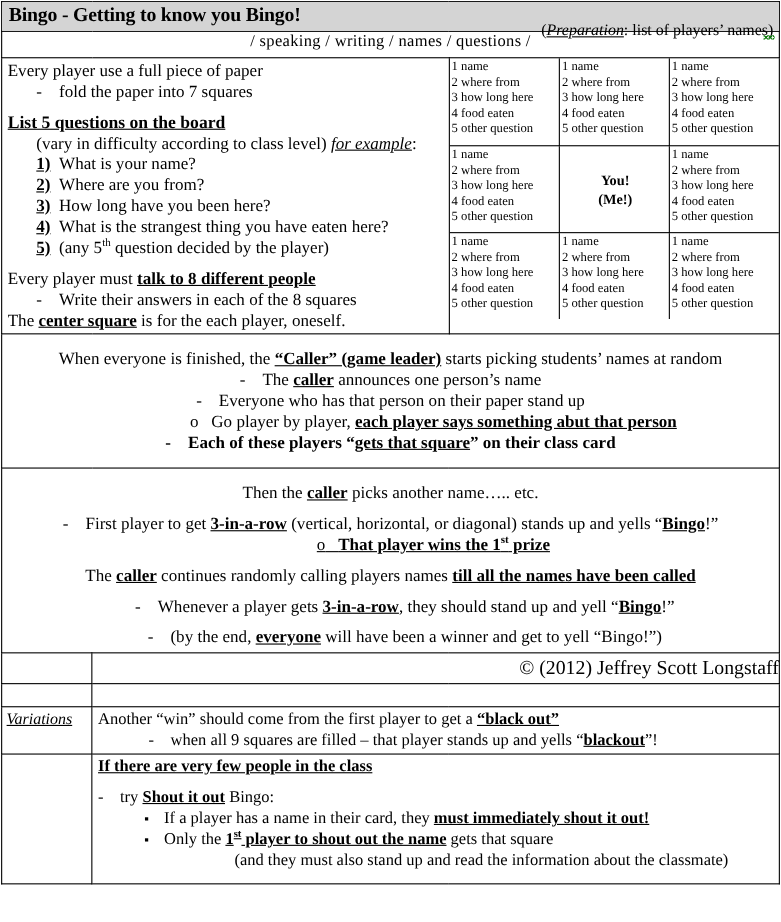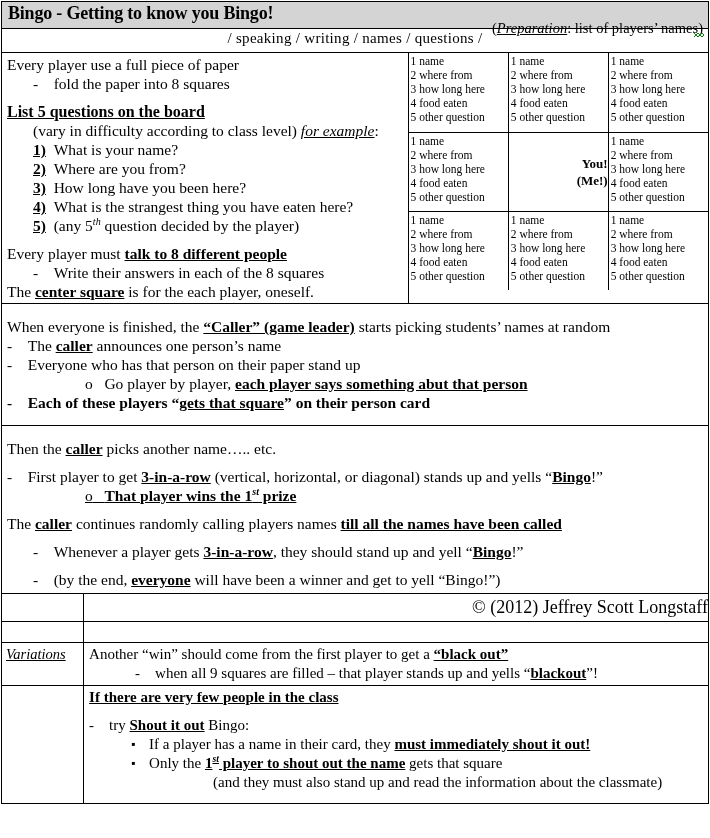--- a/index.html
+++ b/index.html
@@ -84,55 +84,55 @@
 
   .p { font-size: 15.5px; line-height: 19px; margin: 0; white-space: nowrap; }
   .ind1 { padding-left: 26px; }
   .ind2 { padding-left: 46px; }
   .ind3 { padding-left: 78px; }
   .ind5 { padding-left: 124px; }
   .u { text-decoration: underline; }
   .b { font-weight: bold; }
   .bu { font-weight: bold; text-decoration: underline; }
   .iu { font-style: italic; text-decoration: underline; }
-  sup { font-size: 0.65em; vertical-align: super; line-height: 0; font-style: italic; }
+  sup { font-size: 0.65em; vertical-align: super; line-height: 0; }
   .spacer { height: 9px; }
   .heading { font-size: 16px; font-weight: bold; text-decoration: underline; }
 
   
   table.bingo {
     border-collapse: collapse;
     width: 100%;
     table-layout: fixed;
   }
   table.bingo td {
     border: 1px solid #000;
     font-size: 11.5px;
     line-height: 14.1px;
     padding: 1px 0 1px 2px;
     vertical-align: top;
     height: 79px;
     box-sizing: border-box;
     white-space: nowrap;
   }
   table.bingo td.me {
-    text-align: right;
+    text-align: center;
     vertical-align: middle;
     font-size: 13px;
     font-weight: bold;
     line-height: 17px;
   }
   table.bingo tr:first-child td { border-top: 0; }
   table.bingo tr:last-child td { border-bottom: 0; }
   table.bingo td:first-child { border-left: 0; }
   table.bingo td:last-child { border-right: 0; }
 
   
   .block { padding: 4px 5px 4px 5px !important; }
-  .block .p { white-space: normal; }
+  .block .p { white-space: normal; text-align: center; }
 
   .copyrow { text-align: right; font-size: 18px; padding: 3px 0 !important; }
   .emptyrow { height: 20px; }
   .lbl-col { width: 82px; padding: 2px 3px 2px 4px !important; }
   .lbl {
     font-size: 14.5px;
     font-style: italic;
     text-decoration: underline;
     white-space: nowrap;
   }
@@ -168,21 +168,21 @@
 
   <tr>
     <td colspan="3" class="navrow">
       <span>/  speaking  /  writing  /  names  /  questions  /</span>
     </td>
   </tr>
 
   <tr>
     <td colspan="2" class="leftcol">
       <p class="p"><span>Every player use a full piece of paper</span></p>
-      <p class="p ind1"><span>-</span>&nbsp;&nbsp;&nbsp;&nbsp;<span>fold the paper into 8 squares</span></p>
+      <p class="p ind1"><span>-</span>&nbsp;&nbsp;&nbsp;&nbsp;<span>fold the paper into 7 squares</span></p>
       <div class="spacer"></div>
       <p class="p heading"><span>List 5 questions on the board</span></p>
       <p class="p ind1"><span>(vary in difficulty according to class level)</span>&nbsp;<span class="iu">for example</span><span>:</span></p>
       <p class="p ind1"><span class="bu">1)</span>&nbsp;&nbsp;<span>What is your name?</span></p>
       <p class="p ind1"><span class="bu">2)</span>&nbsp;&nbsp;<span>Where are you from?</span></p>
       <p class="p ind1"><span class="bu">3)</span>&nbsp;&nbsp;<span>How long have you been here?</span></p>
       <p class="p ind1"><span class="bu">4)</span>&nbsp;&nbsp;<span>What is the strangest thing you have eaten here?</span></p>
       <p class="p ind1"><span class="bu">5)</span>&nbsp;&nbsp;<span>(any 5</span><sup>th</sup><span> question decided by the player)</span></p>
       <div class="spacer"></div>
       <p class="p"><span>Every player must </span><span class="bu">talk to 8 different people</span></p>
@@ -263,21 +263,21 @@
     </td>
   </tr>
 
   <tr>
     <td colspan="3" class="block">
       <div class="spacer"></div>
       <p class="p"><span>When everyone is finished, the </span><span class="bu">“Caller”  (game leader)</span><span> starts picking students’ names at random</span></p>
       <p class="p"><span>-</span>&nbsp;&nbsp;&nbsp;&nbsp;<span>The </span><span class="bu">caller</span><span> announces one person’s name</span></p>
       <p class="p"><span>-</span>&nbsp;&nbsp;&nbsp;&nbsp;<span>Everyone who has that person on their paper stand up</span></p>
       <p class="p ind3"><span>o</span>&nbsp;&nbsp;&nbsp;<span>Go player by player, </span><span class="bu">each player says something abut that person</span></p>
-      <p class="p b"><span>-</span>&nbsp;&nbsp;&nbsp;&nbsp;<span>Each of these players “</span><span class="u">gets that square</span><span>” on their person card</span></p>
+      <p class="p b"><span>-</span>&nbsp;&nbsp;&nbsp;&nbsp;<span>Each of these players “</span><span class="u">gets that square</span><span>” on their class card</span></p>
       <div class="spacer"></div>
     </td>
   </tr>
 
   <tr>
     <td colspan="3" class="block">
       <div class="spacer"></div>
       <p class="p"><span>Then the </span><span class="bu">caller</span><span> picks another name….. etc.</span></p>
       <div class="spacer"></div>
       <p class="p"><span>-</span>&nbsp;&nbsp;&nbsp;&nbsp;<span>First player to get </span><span class="bu">3-in-a-row</span><span> (vertical, horizontal, or diagonal) stands up and yells “</span><span class="bu">Bingo</span><span>!”</span></p>

